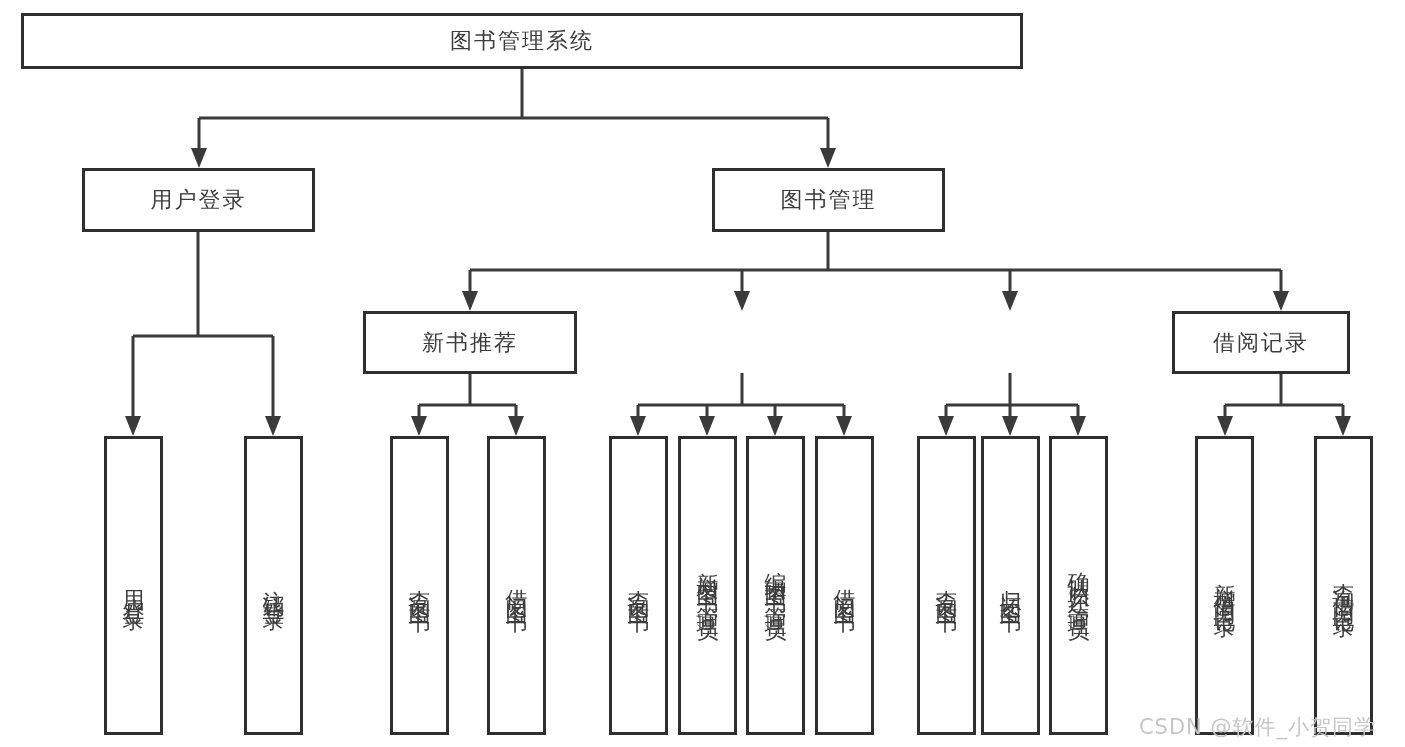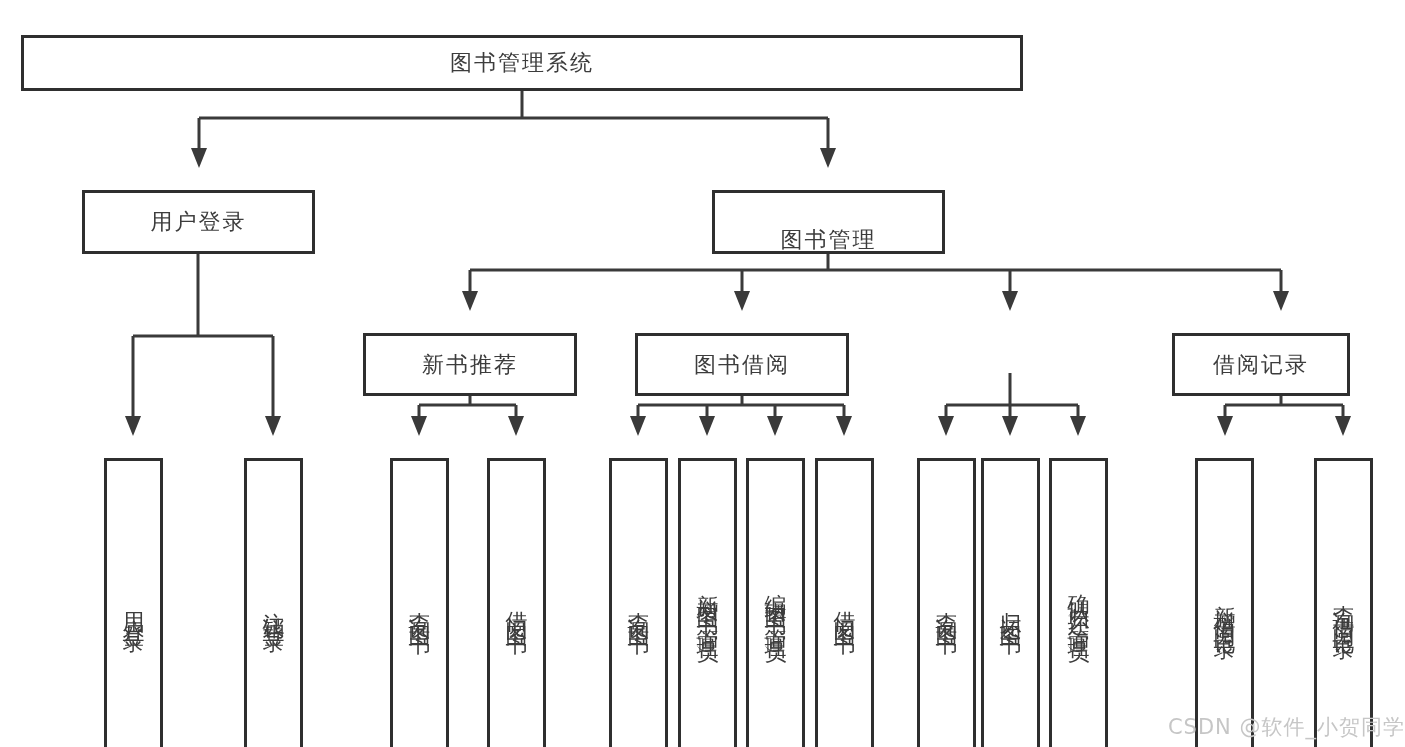--- a/index.html
+++ b/index.html
@@ -23,42 +23,41 @@
   }
   .node {
     position: absolute;
     box-sizing: border-box;
     border: 3px solid #2f2f2f;
     background: #ffffff;
     display: flex;
     align-items: center;
     justify-content: center;
     color: #3c3c3c;
-    margin-top: 22px;
   }
   .hbox {
     font-size: 22px;
     letter-spacing: 2px;
   }
   .hbox span { line-height: 1; }
   .vbox {
     top: 436px;
     width: 59px;
     height: 299px;
     font-size: 22px;
   }
   .vtext {
     writing-mode: vertical-rl;
     letter-spacing: 7px;
     line-height: 1;
     white-space: nowrap;
   }
   .watermark {
     position: absolute;
-    right: 0;
+    right: 29px;
     bottom: 6px;
     font-size: 21px;
     color: #c6c6c6;
     letter-spacing: 1px;
     pointer-events: none;
   }
 </style>
 </head>
 <body>
 
@@ -105,29 +104,26 @@
     </g>
   </svg>
 
   <div class="node hbox" style="left:21px; top:13px; width:1002px; height:56px;">
     <span>图书管理系统</span>
   </div>
 
   <div class="node hbox" style="left:82px; top:168px; width:233px; height:64px;">
     <span>用户登录</span>
   </div>
-  <div class="node hbox" style="left:712px; top:168px; width:233px; height:64px;align-items:flex-end;">
+  <div class="node hbox" style="left:712px; top:168px; width:233px; height:64px;">
     <span>图书管理</span>
   </div>
 
   <div class="node hbox" style="left:363px; top:311px; width:214px; height:63px;">
     <span>新书推荐</span>
-  </div>
-  <div class="node hbox" style="left:635px; top:311px; width:214px; height:63px;">
-    <span>图书借阅</span>
   </div>
   <div class="node hbox" style="left:1172px; top:311px; width:178px; height:63px;">
     <span>借阅记录</span>
   </div>
 
   <div class="node vbox" style="left:104px;">
     <span class="vtext">用户登录</span>
   </div>
   <div class="node vbox" style="left:244px;">
     <span class="vtext">注销登录</span>

